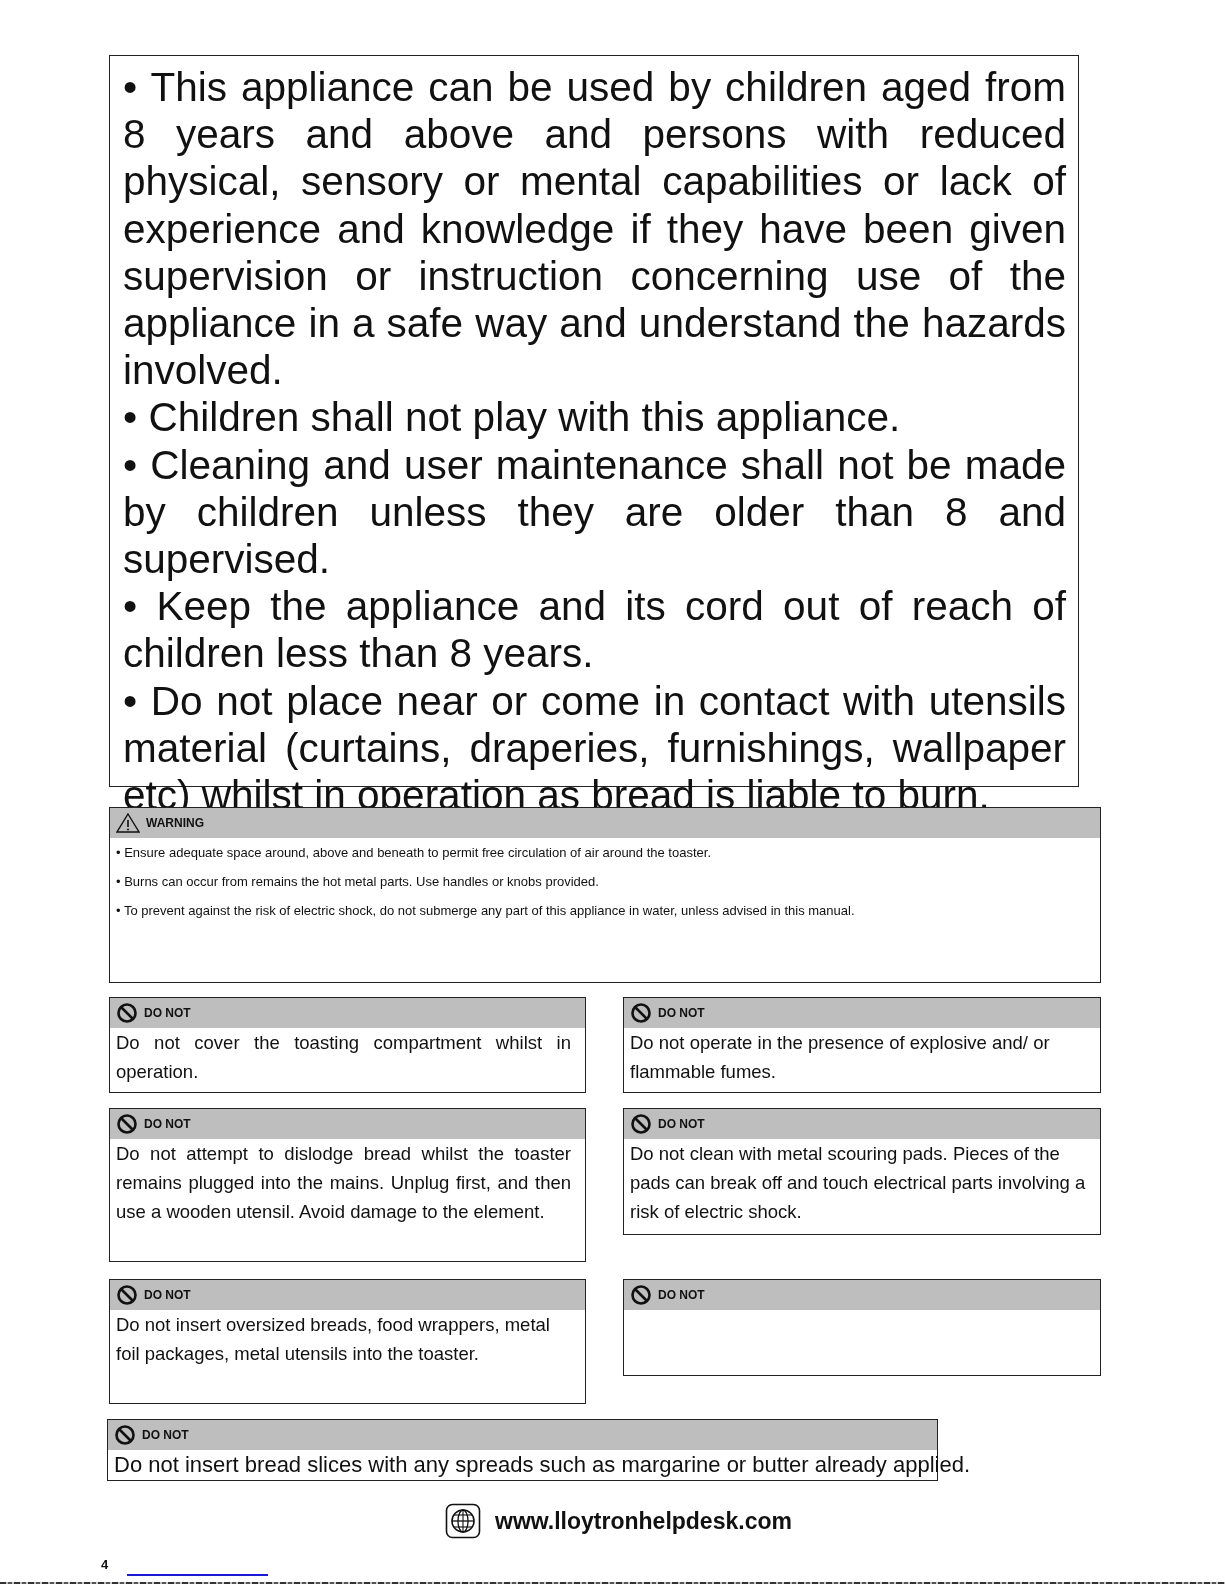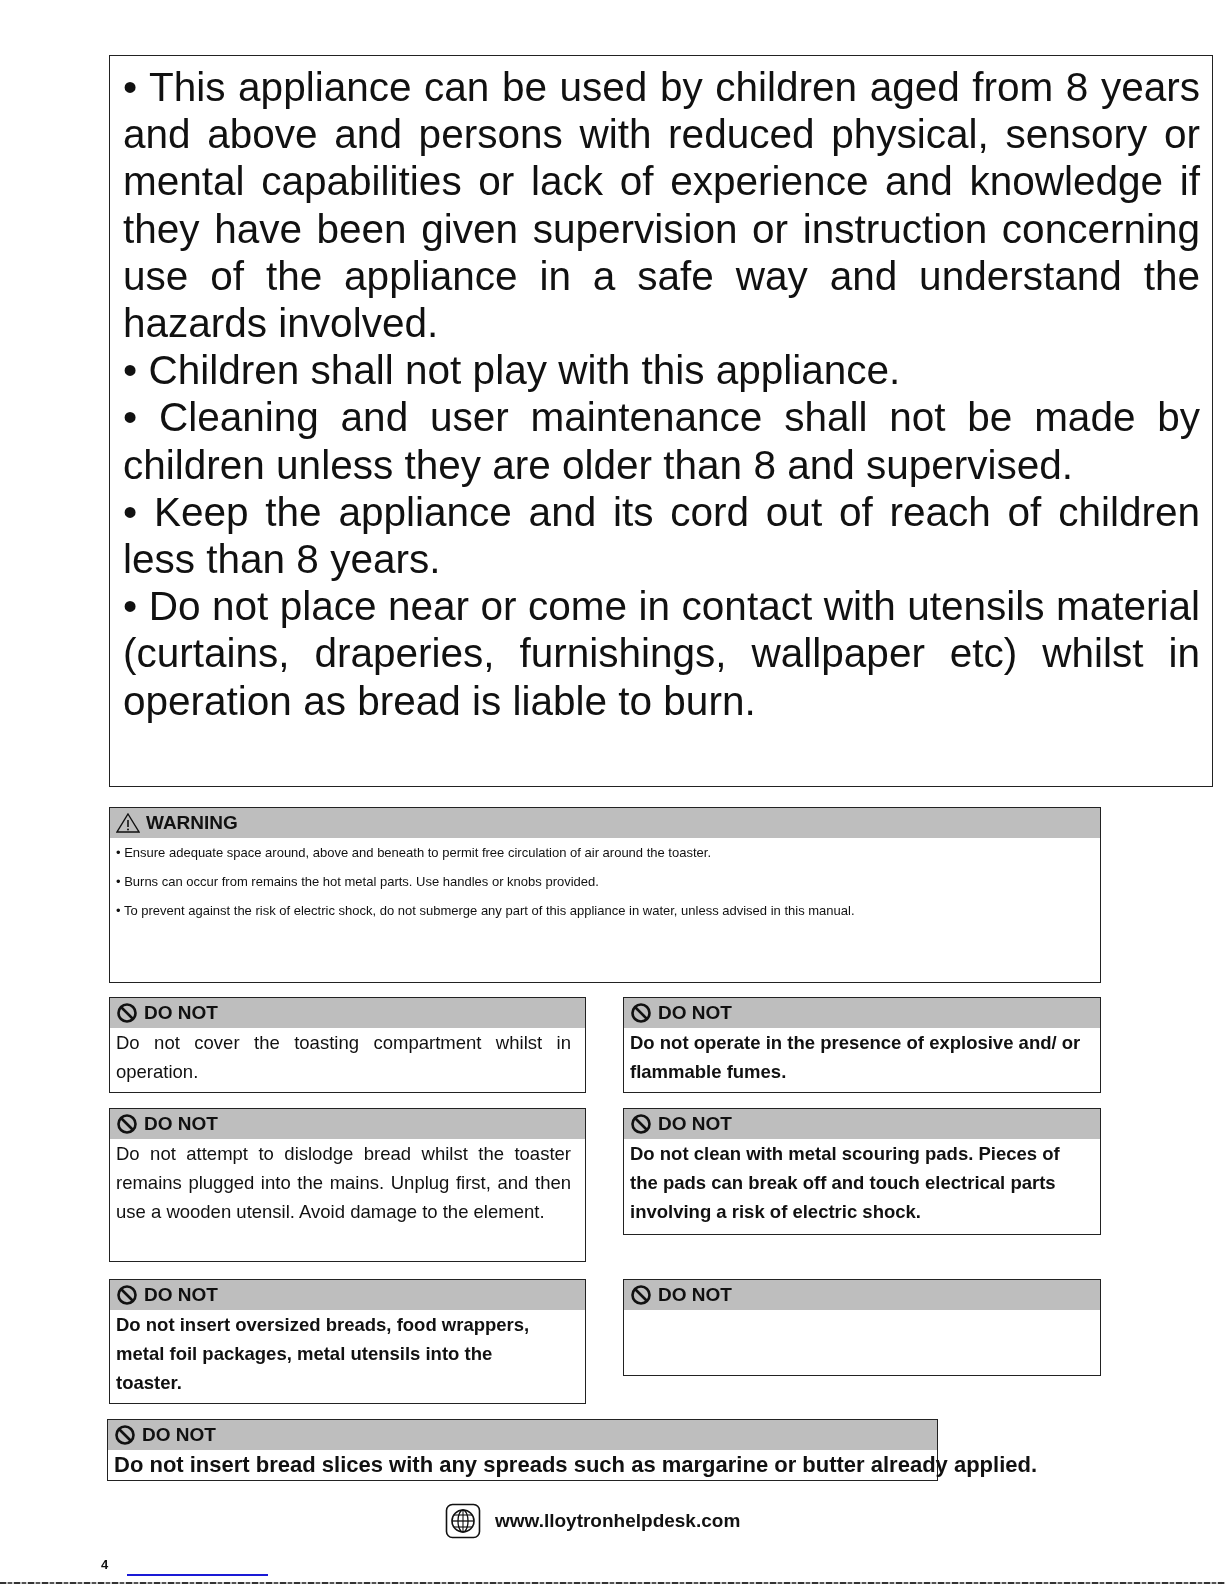--- a/index.html
+++ b/index.html
@@ -1,31 +1,31 @@
 <!DOCTYPE html>
 <html><head>
 <meta charset="utf-8">
 <style>
   html, body { margin: 0; padding: 0; background: #ffffff; }
   body { width: 1225px; height: 1585px; position: relative; overflow: hidden;
          font-family: "Liberation Sans", sans-serif; color: #111; }
-  .main-box { position: absolute; left: 109px; top: 55px; width: 1104px; height: 732px;
+  .main-box { position: absolute; left: 109px; top: 55px; width: 970px; height: 732px;
               border: 1.5px solid #222; box-sizing: border-box; padding: 8px 12px 0 13px; }
   .main-box p { margin: 0; font-size: 40.5px; line-height: 47.2px; text-align: justify; text-align-last: left; }
   .warn-box { position: absolute; left: 109px; top: 807px; width: 992px; height: 176px;
               border: 1.5px solid #222; box-sizing: border-box; }
   .hdr { background: #bebebe; height: 30px; display: flex; align-items: center; padding-left: 6px;
-         font-weight: bold; font-size: 19px; }
+         font-weight: bold; font-size: 12px; }
   .hdr svg { margin-right: 6px; }
   .warn-box .line { font-size: 13px; line-height: 29px; padding-left: 6px; }
   .dn { position: absolute; border: 1.5px solid #222; box-sizing: border-box; }
   .dn .body { font-size: 18.5px; line-height: 29px; padding: 0 14px 2px 6px; text-align: justify; text-align-last: left; }
-  .dn .body.plain { text-align: left; font-weight: bold; }
+  .dn .body.plain { text-align: left; }
   .footer-url { position: absolute; left: 445px; top: 1503px; display: flex; align-items: center; }
-  .footer-url span { font-weight: bold; font-size: 19px; margin-left: 14px; }
+  .footer-url span { font-weight: bold; font-size: 23px; margin-left: 14px; }
   .page-num { position: absolute; left: 101px; top: 1557px; font-weight: bold; font-size: 13px; }
   .blue-line { position: absolute; left: 127px; top: 1574px; width: 141px; height: 2px; background: #1a1ad6; }
   .dash-line { position: absolute; left: 0; top: 1582px; width: 1225px; height: 2px;
                background: repeating-linear-gradient(90deg, #333 0 6px, #bbb 6px 8px, #555 8px 12px, #ccc 12px 14px); }
 </style>
 </head>
 <body>
 
 <div class="main-box">
   <p>• This appliance can be used by children aged from 8 years and above and persons with reduced physical, sensory or mental capabilities or lack of experience and knowledge if they have been given supervision or instruction concerning use of the appliance in a safe way and understand the hazards involved.</p>

